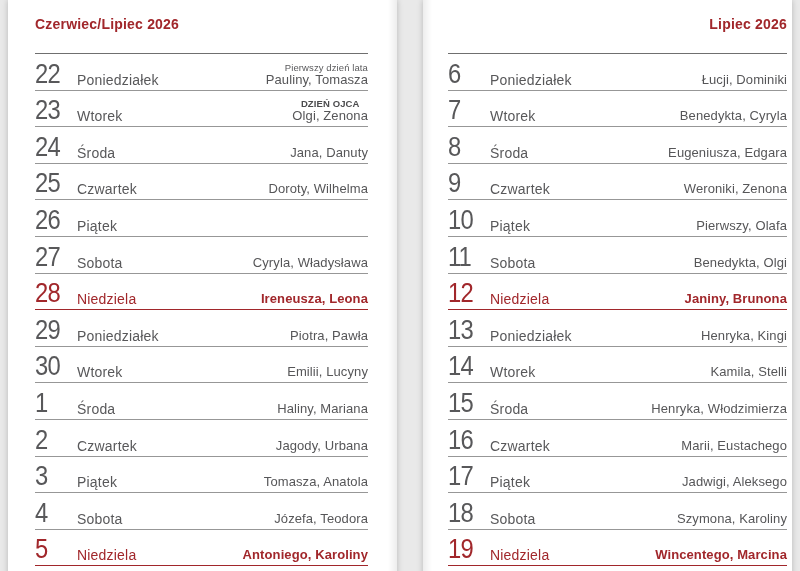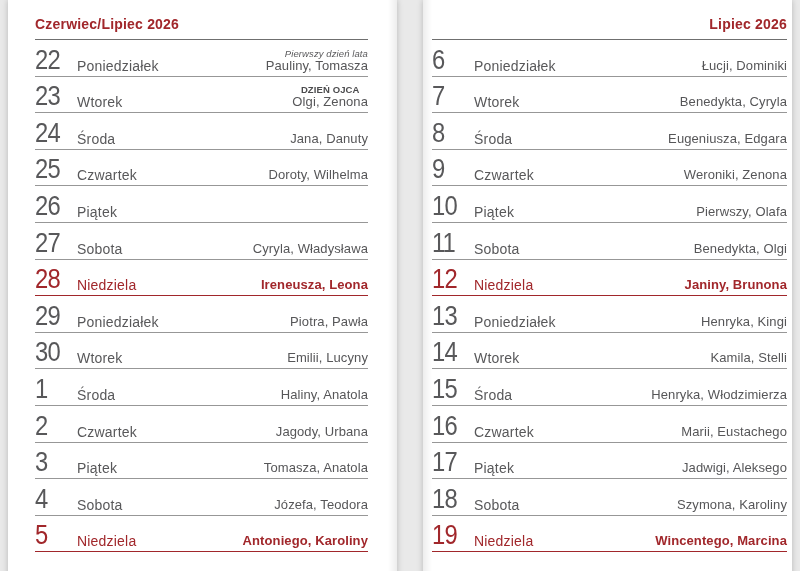--- a/index.html
+++ b/index.html
@@ -30,29 +30,29 @@
     content: ""; position: absolute; top: 0; right: 0; width: 9px; height: 100%;
     background: linear-gradient(to left, rgba(0,0,0,0.07), rgba(0,0,0,0));
     pointer-events: none;
   }
   .page.right::before {
     content: ""; position: absolute; top: 0; left: 0; width: 9px; height: 100%;
     background: linear-gradient(to right, rgba(0,0,0,0.07), rgba(0,0,0,0));
     pointer-events: none;
   }
   .page.left  .page-inner { padding: 17px 29px 0 27px; }
-  .page.right .page-inner { padding: 17px 5px 0 9px; }
+  .page.right .page-inner { padding: 17px 5px 0 9px; margin-left: 16px; }
 
   .month-header {
     color: var(--red);
     font-weight: bold;
     font-size: 14px;
     line-height: 15px;
     letter-spacing: 0.2px;
-    padding-bottom: 7px;
+    padding-bottom: 21px;
     border-bottom: 1px solid var(--header-line);
   }
   .page.right .month-header { text-align: right; }
 
   .row {
     position: relative;
     height: 35.6px;
     border-bottom: 1px solid var(--line);
   }
   .row.sunday { border-bottom-color: var(--red); }
@@ -80,21 +80,21 @@
   .row.sunday .num, .row.sunday .weekday { color: var(--red); }
 
   .right-block {
     position: absolute; right: 0; bottom: 4px;
     text-align: right;
     line-height: 12px;
     white-space: nowrap;
   }
   .note { display: block; font-size: 9.5px; color: #4B4B4D; letter-spacing: 0.1px; }
   .note.bold { font-weight: bold; text-align: center; }
-  .note.italic { font-style: italic; font-weight: normal; color: #5A5A5C; }
+  .note.italic { font-weight: normal; color: #5A5A5C; }
   .names { display: block; font-size: 13px; color: #565658; letter-spacing: 0.1px; }
   .row.sunday .names { color: var(--red); font-weight: bold; }
 </style>
 </head>
 <body>
 
 <div class="spread">
   <div class="page left">
     <div class="page-inner">
       <div class="month-header">Czerwiec/Lipiec 2026</div>
@@ -187,21 +187,21 @@
       <span class="names">Emilii, Lucyny</span>
     </div>
   </div>
           <div class="row">
     <div class="left-block">
       <span class="num">1</span>
       <span class="weekday">Środa</span>
     </div>
     <div class="right-block">
 
-      <span class="names">Haliny, Anatola</span>
+      <span class="names">Haliny, Mariana</span>
     </div>
   </div>
           <div class="row">
     <div class="left-block">
       <span class="num">2</span>
       <span class="weekday">Czwartek</span>
     </div>
     <div class="right-block">
 
       <span class="names">Jagody, Urbana</span>

